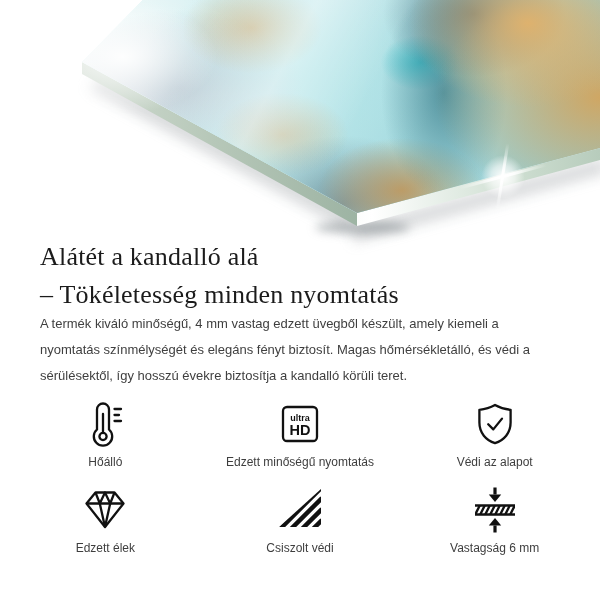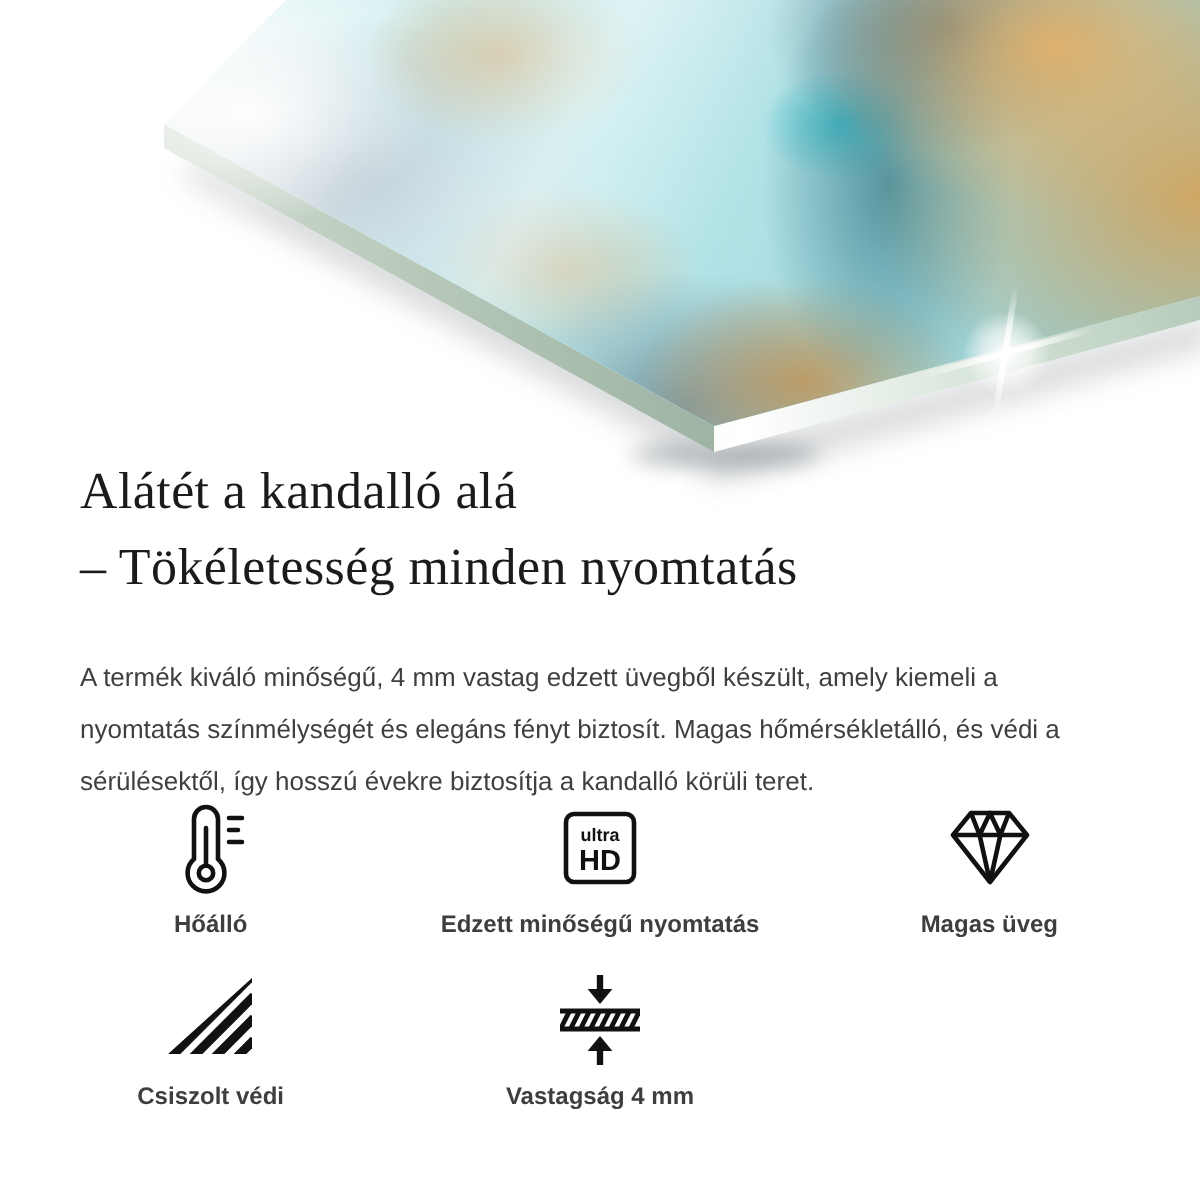--- a/index.html
+++ b/index.html
@@ -41,32 +41,32 @@
       background:radial-gradient(closest-side at 45% 42%,rgba(255,255,255,.95),rgba(255,255,255,0));}
   .sparkle{position:absolute;left:458px;top:132px;width:90px;height:90px;pointer-events:none;}
   .sparkle .glow{position:absolute;left:23px;top:23px;width:44px;height:44px;
       background:radial-gradient(circle,#fff 0%,rgba(255,255,255,.6) 38%,rgba(255,255,255,0) 70%);}
   .sparkle .ray-h{position:absolute;left:0;top:43px;width:90px;height:3px;transform:rotate(-15deg);
       background:linear-gradient(90deg,rgba(255,255,255,0),rgba(255,255,255,.95) 42%,#fff 50%,rgba(255,255,255,.95) 58%,rgba(255,255,255,0));}
   .sparkle .ray-v{position:absolute;left:43px;top:11px;width:3px;height:68px;transform:rotate(9deg);
       background:linear-gradient(180deg,rgba(255,255,255,0),rgba(255,255,255,.95) 42%,#fff 50%,rgba(255,255,255,.95) 58%,rgba(255,255,255,0));}
 
   
-  .title{position:absolute;left:40px;top:227px;margin:0;font-family:"Liberation Serif",serif;
+  .title{position:absolute;left:40px;top:238px;margin:0;font-family:"Liberation Serif",serif;
          font-weight:400;font-size:26px;line-height:38px;color:#1b1b1b;letter-spacing:.2px;}
   .title span{display:block;}
-  .desc{position:absolute;left:40px;top:326px;width:508px;margin:0;
+  .desc{position:absolute;left:40px;top:311px;width:508px;margin:0;
         font-size:13px;line-height:26px;color:#3f3f3f;}
 
   
   .features{position:absolute;left:8px;top:398px;width:584px;display:grid;
             grid-template-columns:repeat(3,1fr);grid-auto-rows:86px;}
   .feature{display:flex;flex-direction:column;align-items:center;}
   .icon-box{height:52px;display:flex;align-items:center;justify-content:flex-start;}
-  .feature-label{margin-top:5px;font-size:12px;color:#3e3e3e;font-weight:bold;}
+  .feature-label{margin-top:5px;font-size:12px;color:#3e3e3e;}
   .icn{stroke:#111;fill:none;stroke-width:2.3;}
   .icn-fill{fill:#111;stroke:none;}
   .hd-small{font-family:"Liberation Sans",sans-serif;font-size:9px;font-weight:bold;fill:#111;}
   .hd-big{font-family:"Liberation Sans",sans-serif;font-size:14.5px;font-weight:bold;fill:#111;}
 </style>
 </head>
 <body>
 
 <div class="stage">
 
@@ -113,33 +113,44 @@
         <svg width="48" height="48" viewBox="0 0 48 48">
           <rect class="icn" x="7" y="7" width="34" height="34" rx="4" stroke-width="2.6"></rect>
           <text class="hd-small" x="24" y="20.5" text-anchor="middle">ultra</text>
           <text class="hd-big" x="24" y="35" text-anchor="middle">HD</text>
         </svg>
       </div>
 
       <div class="feature-label">Edzett minőségű nyomtatás</div>
     </div>
 
+    <div class="feature">
+      <div class="icon-box">
+        <svg width="48" height="48" viewBox="0 0 48 48">
+          <g class="icn" stroke-width="2.5" stroke-linejoin="round" stroke-linecap="round">
+            <path d="M24,5 C19.5,7.6 13.6,9.3 8.4,9.8 L8.4,22.5 C8.4,33 15,40.2 24,43.2 C33,40.2 39.6,33 39.6,22.5 L39.6,9.8 C34.4,9.3 28.5,7.6 24,5 Z"></path>
+            <path d="M17.2,24.2 L22.3,29.4 L31,18.6"></path>
+          </g>
+        </svg>
+      </div>
+      <div class="feature-label">Védi az alapot</div>
+    </div>
 
     <div class="feature">
       <div class="icon-box">
         <svg width="48" height="48" viewBox="0 0 48 48">
           <g class="icn" stroke-width="2.1" stroke-linejoin="round">
             <path d="M5.5,17.5 L14.5,6.5 L33.5,6.5 L42.5,17.5 L24,41 Z"></path>
             <path d="M5.5,17.5 H42.5"></path>
             <path d="M14.5,6.5 L18.8,17.5 L24,6.5 L29.2,17.5 L33.5,6.5"></path>
             <path d="M18.8,17.5 L24,41 M29.2,17.5 L24,41"></path>
           </g>
         </svg>
       </div>
-      <div class="feature-label">Magas üveg</div>
+      <div class="feature-label">Edzett élek</div>
     </div>
 
     <div class="feature">
       <div class="icon-box">
         <svg width="48" height="48" viewBox="0 0 48 48">
           <defs>
               <clipPath id="triclip">
                 <path d="M3,41 L45,41 L45,3 Z"></path>
               </clipPath>
             </defs>
@@ -180,17 +191,17 @@
               <line x1="4" y1="28.5" x2="44" y2="28.5"></line>
             </g>
           <g stroke="#111" stroke-width="3.2">
               <line x1="24" y1="1.5" x2="24" y2="8.5"></line>
               <line x1="24" y1="46.5" x2="24" y2="39.5"></line>
             </g>
           <polygon class="icn-fill" points="17.8,8.5 30.2,8.5 24,16"></polygon>
           <polygon class="icn-fill" points="17.8,39.5 30.2,39.5 24,32"></polygon>
         </svg>
       </div>
-      <div class="feature-label">Vastagság 4 mm</div>
+      <div class="feature-label">Vastagság 6 mm</div>
     </div>
 
   </div>
 </div>
 
 </body></html>

